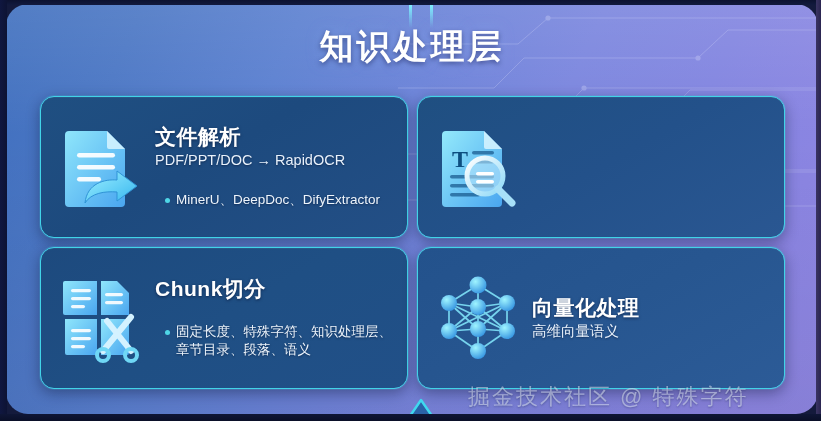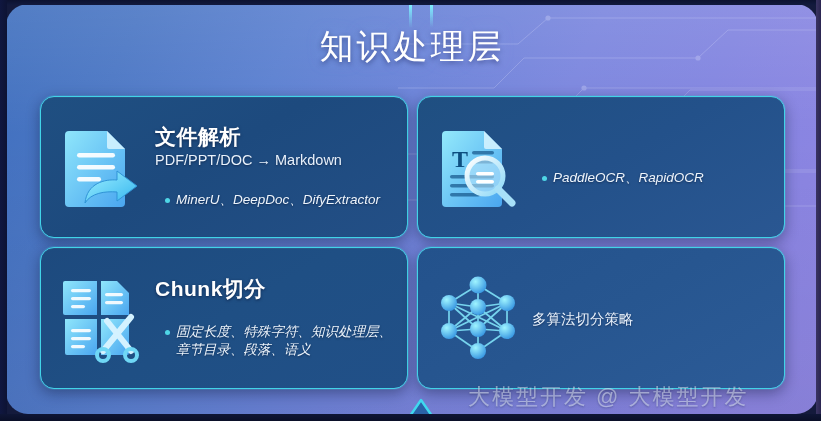--- a/index.html
+++ b/index.html
@@ -52,21 +52,21 @@
   }
   .top-tick.a{ left:403px; }
   .top-tick.b{ left:424px; }
 
   
   .header{
     position:absolute; left:0; right:0; top:20px;
     text-align:center;
   }
   .header h1{
-    font-size:34px; font-weight:normal; color:#ffffff; letter-spacing:3px;
+    font-size:34px; font-weight:bold; color:#ffffff; letter-spacing:3px;
     text-shadow:0 2px 5px rgba(20,25,80,.55), 0 0 16px rgba(150,190,255,.35);
     text-align:center;
   }
 
   
   .grid{
     position:absolute; left:34px; top:92px;
     width:753px; height:303px;
     display:grid;
     grid-template-columns:368px 368px;
@@ -101,21 +101,20 @@
     text-shadow:0 1px 3px rgba(5,15,45,.6);
   }
   .card-sub{
     margin-top:3px;
     font-size:14.5px; color:#e8f1fb; font-weight:400; line-height:1.2;
     text-shadow:0 1px 2px rgba(5,15,45,.5);
   }
   .bullet-row{
     margin-top:22px; display:flex; align-items:flex-start; gap:6px;
     padding-left:10px;
-    font-style:italic;
   }
   .dot{
     flex:0 0 auto; width:5px; height:5px; border-radius:50%;
     background:#4fd6e6; margin-top:7px;
   }
   .bullet-text{
     font-size:13.5px; color:#eef5fc; line-height:1.32;
     text-shadow:0 1px 2px rgba(5,15,45,.5);
   }
 
@@ -192,21 +191,21 @@
             <path d="M10 8 h38 l18 18 v54 a4 4 0 0 1 -4 4 h-52 a4 4 0 0 1 -4 -4 v-68 a4 4 0 0 1 4 -4 z" fill="url(#g1)"></path>
             <path d="M48 8 l18 18 h-16 a2 2 0 0 1 -2 -2 z" fill="#d8f4ff" opacity=".85"></path>
             <rect x="18" y="30" width="38" height="4.5" rx="2.2" fill="#ffffff" opacity=".92"></rect>
             <rect x="18" y="42" width="38" height="4.5" rx="2.2" fill="#ffffff" opacity=".92"></rect>
             <rect x="18" y="54" width="24" height="4.5" rx="2.2" fill="#ffffff" opacity=".92"></rect>
             <path d="M26 80 C28 60 46 56 58 57 l0 -9 l20 15 l-20 15 l0 -9 C46 68 32 70 26 80 z" fill="url(#ga1)" stroke="#2f93d6" stroke-width="1"></path>
           </svg>
         </div>
         <div class="body">
           <div class="card-title">文件解析</div>
-          <div class="card-sub">PDF/PPT/DOC → Markdown</div>
+          <div class="card-sub">PDF/PPT/DOC → RapidOCR</div>
           <div class="bullet-row">
             <span class="dot"></span>
             <span class="bullet-text">MinerU、DeepDoc、DifyExtractor</span>
           </div>
         </div>
       </div>
 
       <div class="card card-2">
         <div class="icon-wrap">
           <svg width="84" height="88" viewBox="0 0 84 88">
@@ -229,24 +228,20 @@
             <rect x="14" y="61" width="44" height="3.6" rx="1.8" fill="#1b5c90" opacity=".75"></rect>
             <rect x="14" y="70" width="30" height="3.6" rx="1.8" fill="#1b5c90" opacity=".75"></rect>
             <circle cx="49" cy="53" r="18" fill="#bfe9fb" opacity=".55"></circle>
             <circle cx="49" cy="53" r="18" fill="none" stroke="url(#gm2)" stroke-width="5"></circle>
             <rect x="40" y="49" width="18" height="3.6" rx="1.8" fill="#ffffff"></rect>
             <rect x="40" y="57" width="18" height="3.6" rx="1.8" fill="#ffffff"></rect>
             <line x1="62" y1="66" x2="76" y2="80" stroke="#a7e0f8" stroke-width="7" stroke-linecap="round"></line>
           </svg>
         </div>
         <div class="body">
-          <div class="bullet-row">
-            <span class="dot"></span>
-            <span class="bullet-text">PaddleOCR、RapidOCR</span>
-          </div>
         </div>
       </div>
 
       <div class="card card-3">
         <div class="icon-wrap">
           <svg width="88" height="90" viewBox="0 0 88 90">
             <defs>
               <linearGradient id="g3" x1="0" y1="0" x2="1" y2="1">
                 <stop offset="0" stop-color="#8fe6fb"></stop>
                   <stop offset="1" stop-color="#4aa6f0"></stop>
@@ -315,27 +310,28 @@
             <circle cx="14" cy="30" r="8" fill="url(#nd)"></circle>
             <circle cx="72" cy="30" r="8" fill="url(#nd)"></circle>
             <circle cx="43" cy="34" r="8" fill="url(#nd)"></circle>
             <circle cx="14" cy="58" r="8" fill="url(#nd)"></circle>
             <circle cx="72" cy="58" r="8" fill="url(#nd)"></circle>
             <circle cx="43" cy="56" r="8" fill="url(#nd)"></circle>
             <circle cx="43" cy="78" r="8" fill="url(#nd)"></circle>
           </svg>
         </div>
         <div class="body">
-          <div class="card-sub">多算法切分策略</div>
+          <div class="card-title">向量化处理</div>
+          <div class="card-sub">高维向量语义</div>
         </div>
       </div>
 
     </div>
 
-    <div class="watermark">大模型开发 @ 大模型开发</div>
+    <div class="watermark">掘金技术社区 @ 特殊字符</div>
   </div>
 
   <svg class="chevron" viewBox="0 0 26 20">
     <path d="M13 2 L24 18 L2 18 Z" fill="#2a63a8" stroke="#3fd8ef" stroke-width="2.4" stroke-linejoin="round"></path>
   </svg>
 
   <div class="top-strip"></div>
   <div class="side-strip-l"></div>
   <div class="side-strip-r"></div>
   <div class="bottom-strip"></div>

